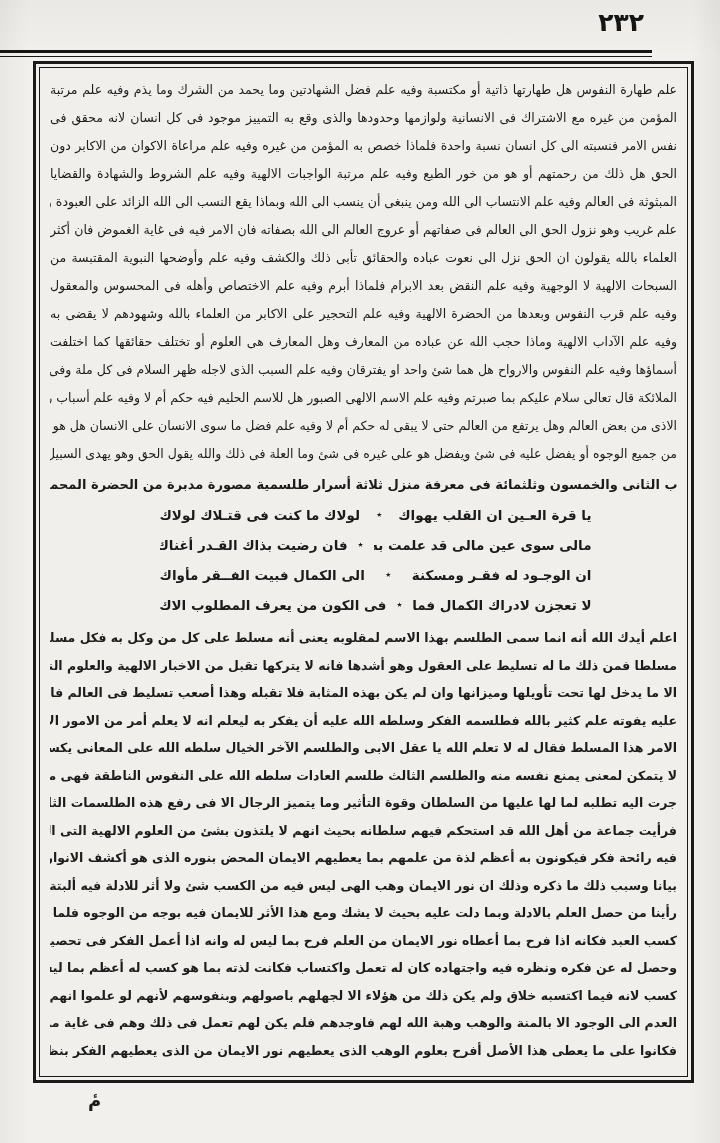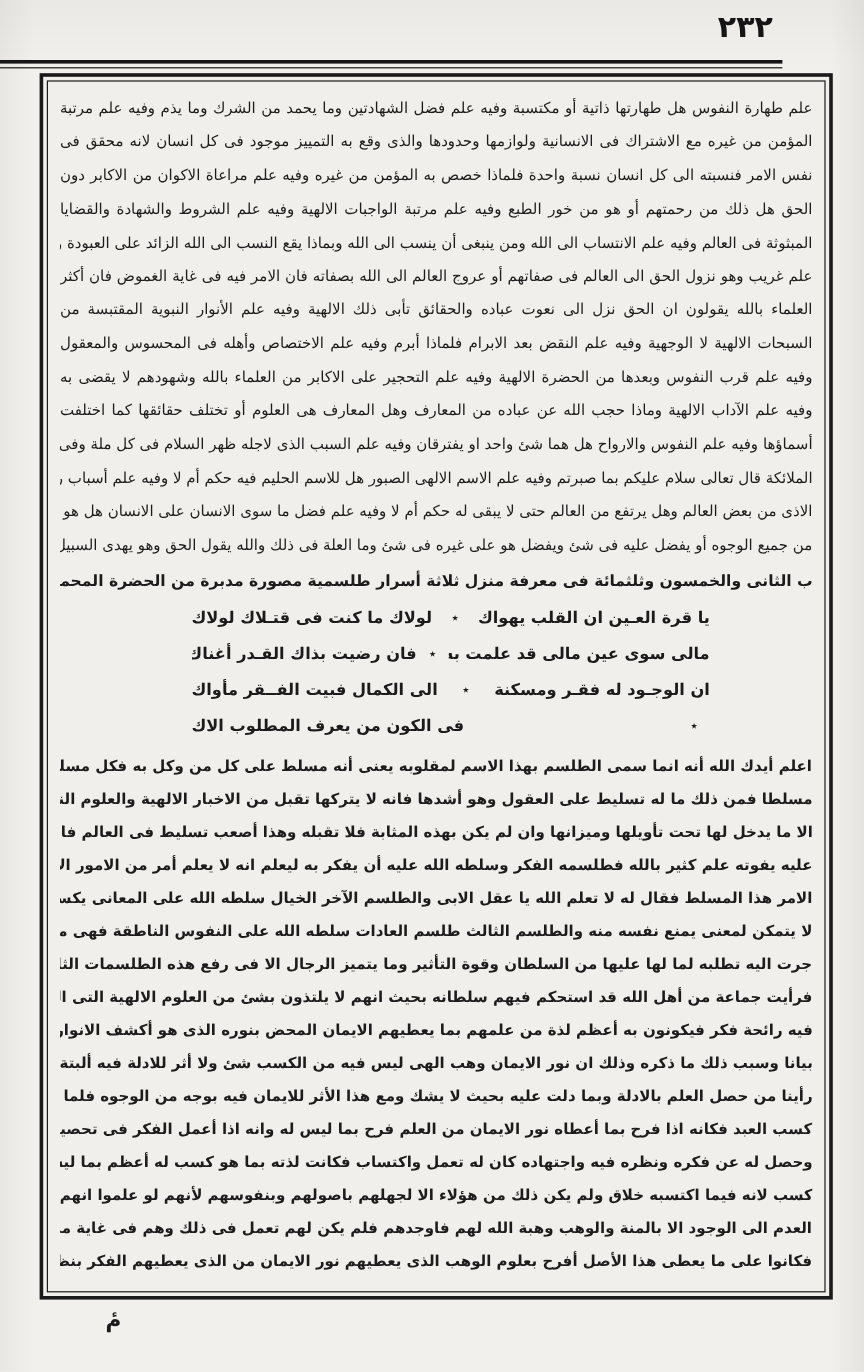--- a/index.html
+++ b/index.html
@@ -96,21 +96,21 @@
   <div class="frame">
     <div class="frame-inner">
 
       <div class="sciences-block">
         <div class="line">علم طهارة النفوس هل طهارتها ذاتية أو مكتسبة وفيه علم فضل الشهادتين وما يحمد من الشرك وما يذم وفيه علم مرتبة</div>
         <div class="line">المؤمن من غيره مع الاشتراك فى الانسانية ولوازمها وحدودها والذى وقع به التمييز موجود فى كل انسان لانه محقق فى</div>
         <div class="line">نفس الامر فنسبته الى كل انسان نسبة واحدة فلماذا خصص به المؤمن من غيره وفيه علم مراعاة الاكوان من الاكابر دون</div>
         <div class="line">الحق هل ذلك من رحمتهم أو هو من خور الطبع وفيه علم مرتبة الواجبات الالهية وفيه علم الشروط والشهادة والقضايا</div>
         <div class="line">المبثوثة فى العالم وفيه علم الانتساب الى الله ومن ينبغى أن ينسب الى الله وبماذا يقع النسب الى الله الزائد على العبودة وفيه</div>
         <div class="line">علم غريب وهو نزول الحق الى العالم فى صفاتهم أو عروج العالم الى الله بصفاته فان الامر فيه فى غاية الغموض فان أكثر</div>
-        <div class="line">العلماء بالله يقولون ان الحق نزل الى نعوت عباده والحقائق تأبى ذلك الالهية وفيه علم الأنوار النبوية المقتبسة من</div>
+        <div class="line">العلماء بالله يقولون ان الحق نزل الى نعوت عباده والحقائق تأبى ذلك والكشف وفيه علم وأوضحها النبوية المقتبسة من</div>
         <div class="line">السبحات الالهية لا الوجهية وفيه علم النقض بعد الابرام فلماذا أبرم وفيه علم الاختصاص وأهله فى المحسوس والمعقول</div>
         <div class="line">وفيه علم قرب النفوس وبعدها من الحضرة الالهية وفيه علم التحجير على الاكابر من العلماء بالله وشهودهم لا يقضى به</div>
         <div class="line">وفيه علم الآداب الالهية وماذا حجب الله عن عباده من المعارف وهل المعارف هى العلوم أو تختلف حقائقها كما اختلفت</div>
         <div class="line">أسماؤها وفيه علم النفوس والارواح هل هما شئ واحد او يفترقان وفيه علم السبب الذى لاجله ظهر السلام فى كل ملة وفى</div>
         <div class="line">الملائكة قال تعالى سلام عليكم بما صبرتم وفيه علم الاسم الالهى الصبور هل للاسم الحليم فيه حكم أم لا وفيه علم أسباب رفع</div>
         <div class="line">الاذى من بعض العالم وهل يرتفع من العالم حتى لا يبقى له حكم أم لا وفيه علم فضل ما سوى الانسان على الانسان هل هو عام</div>
         <div class="line">من جميع الوجوه أو يفضل عليه فى شئ ويفضل هو على غيره فى شئ وما العلة فى ذلك والله يقول الحق وهو يهدى السبيل</div>
       </div>
 
       <div class="heading">
@@ -129,20 +129,21 @@
           <span class="hemi">مالى سوى عين مالى قد علمت به</span>
           <span class="sep">٭</span>
           <span class="hemi">فان رضيت بذاك القـدر أغناك</span>
         </div>
         <div class="verse">
           <span class="hemi">ان الوجـود له فقـر ومسكنة</span>
           <span class="sep">٭</span>
           <span class="hemi">الى الكمال فبيت الفــقر مأواك</span>
         </div>
         <div class="verse">
+          <span class="hemi">لا تعجزن لادراك الكمال فما</span>
           <span class="sep">٭</span>
           <span class="hemi">فى الكون من يعرف المطلوب الاك</span>
         </div>
       </div>
 
       <div class="body-block">
         <div class="line">اعلم أيدك الله أنه انما سمى الطلسم بهذا الاسم لمقلوبه يعنى أنه مسلط على كل من وكل به فكل مسلط طلسم ما دام</div>
         <div class="line">مسلطا فمن ذلك ما له تسليط على العقول وهو أشدها فانه لا يتركها تقبل من الاخبار الالهية والعلوم النبوية الكشفية</div>
         <div class="line">الا ما يدخل لها تحت تأويلها وميزانها وان لم يكن بهذه المثابة فلا تقبله وهذا أصعب تسليط فى العالم فان صاحبه المحجور</div>
         <div class="line">عليه يفوته علم كثير بالله فطلسمه الفكر وسلطه الله عليه أن يفكر به ليعلم انه لا يعلم أمر من الامور الا بالله فعكس</div>

